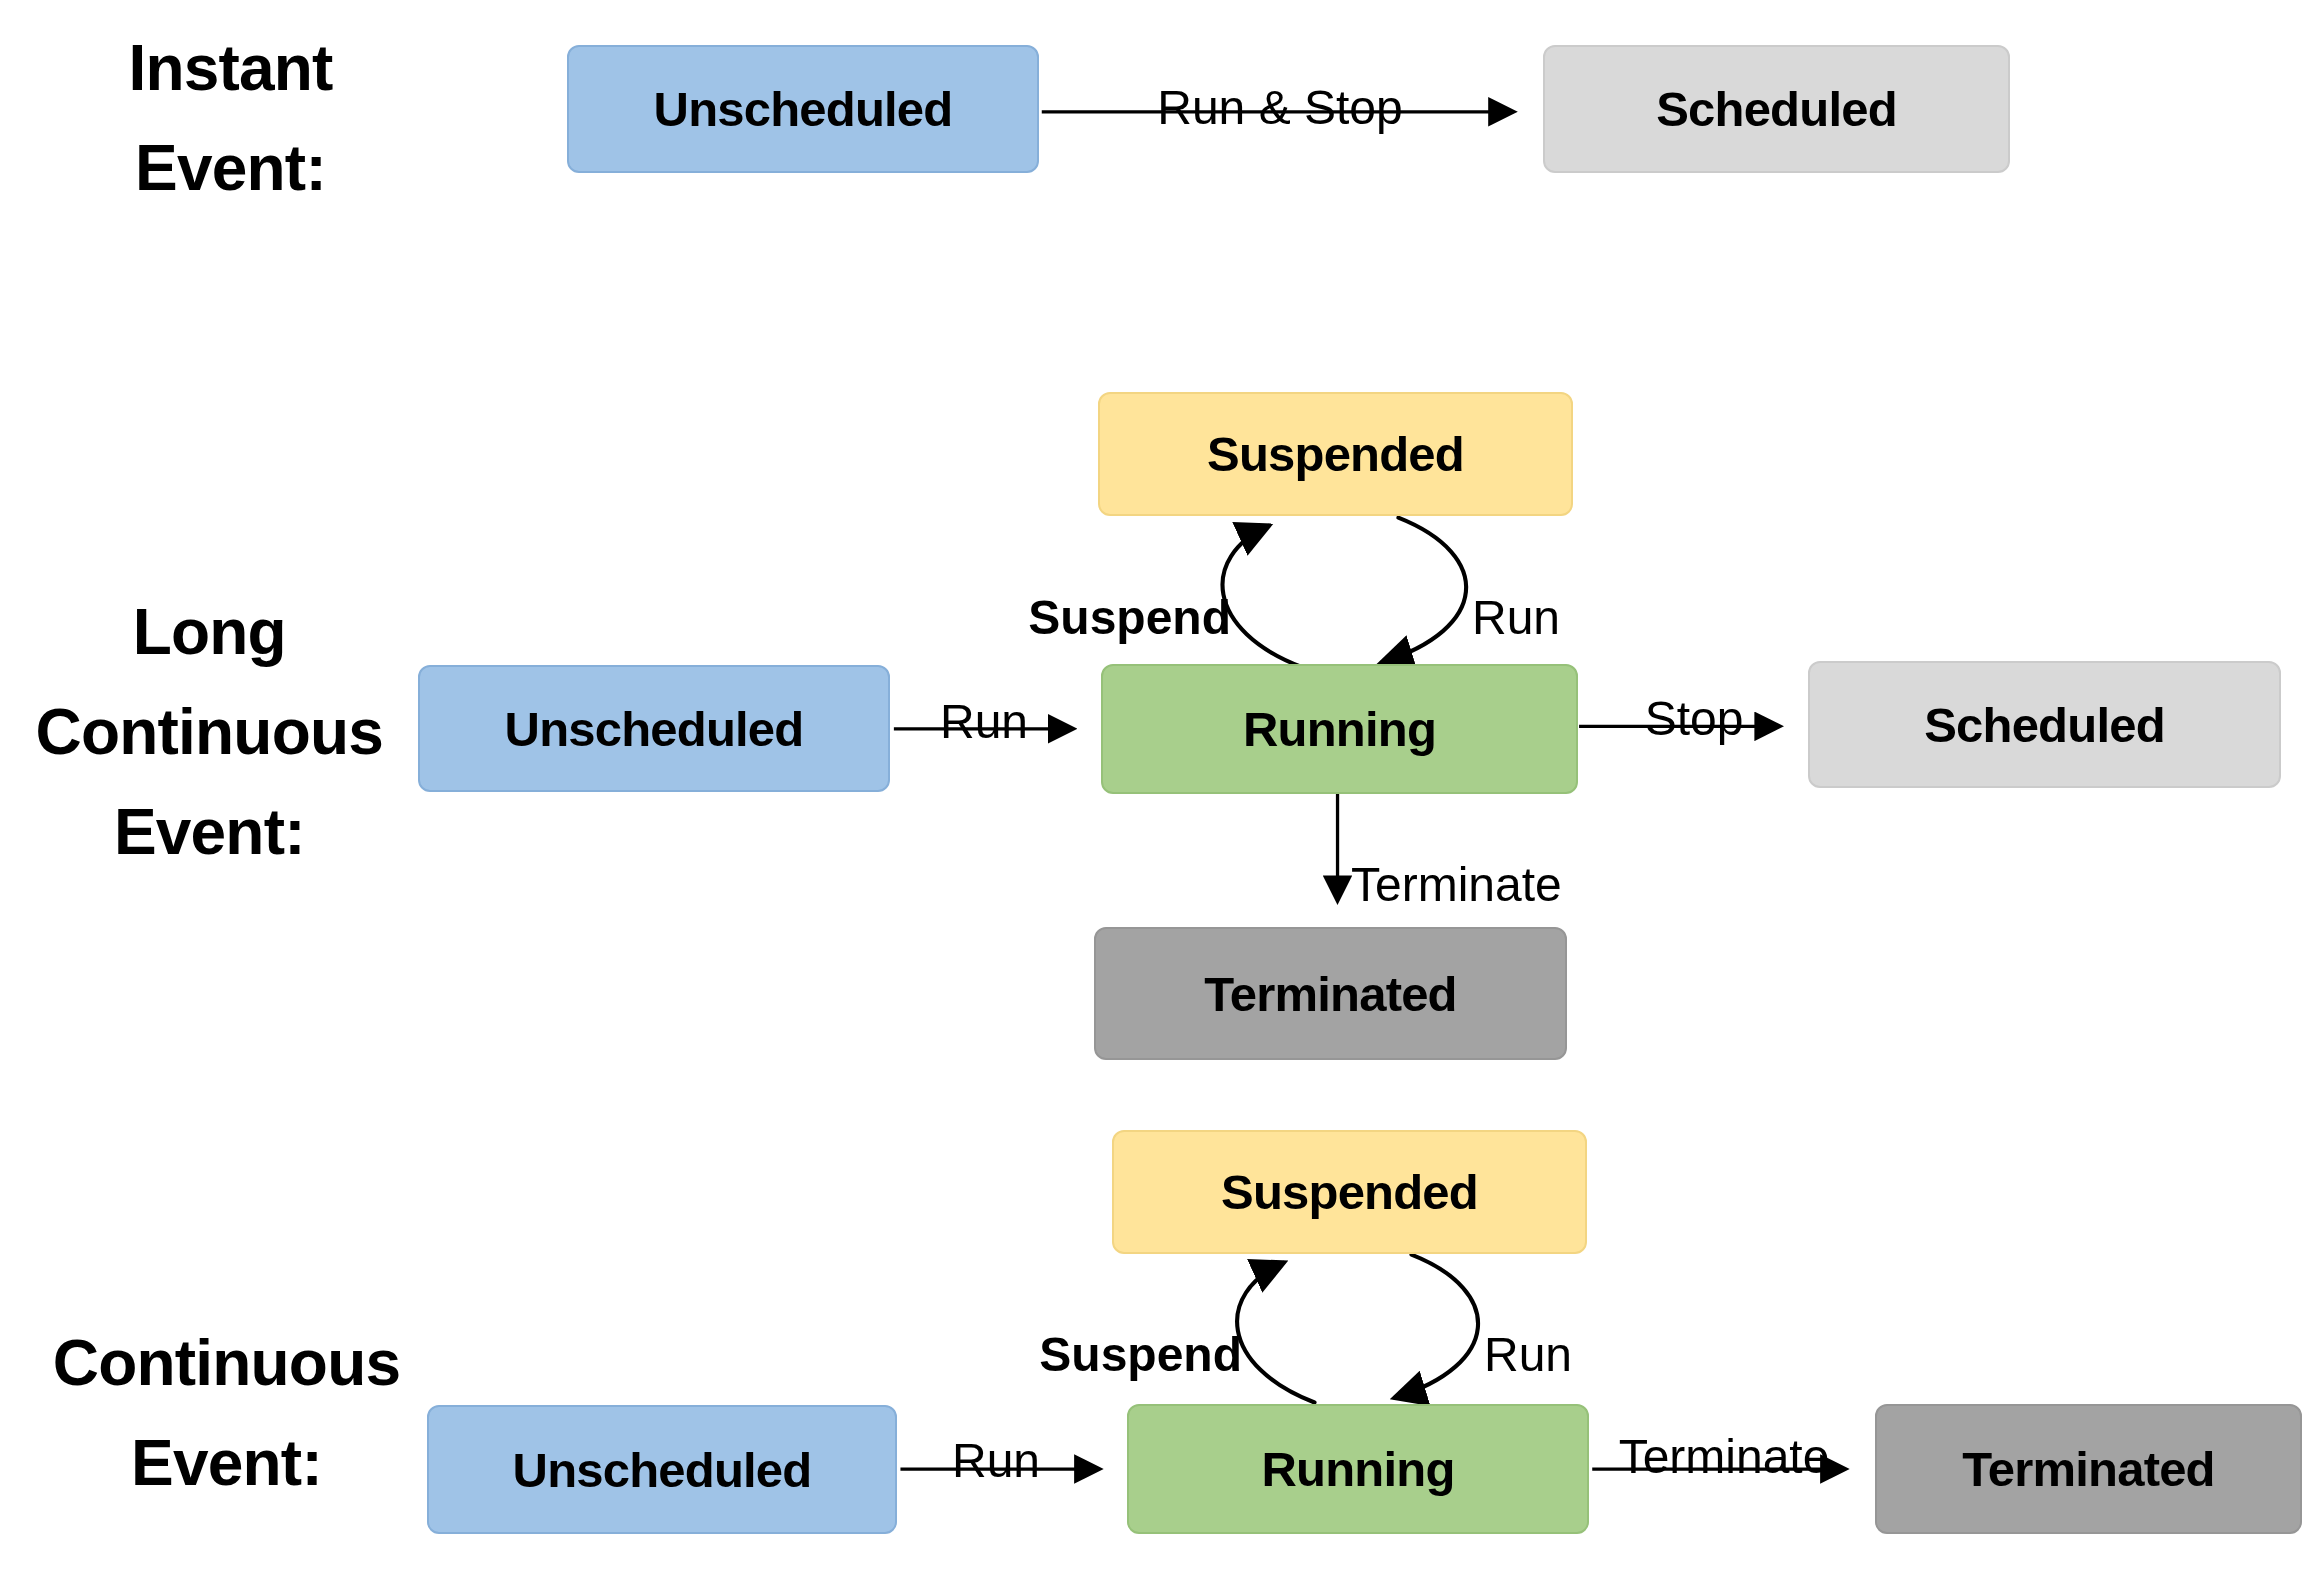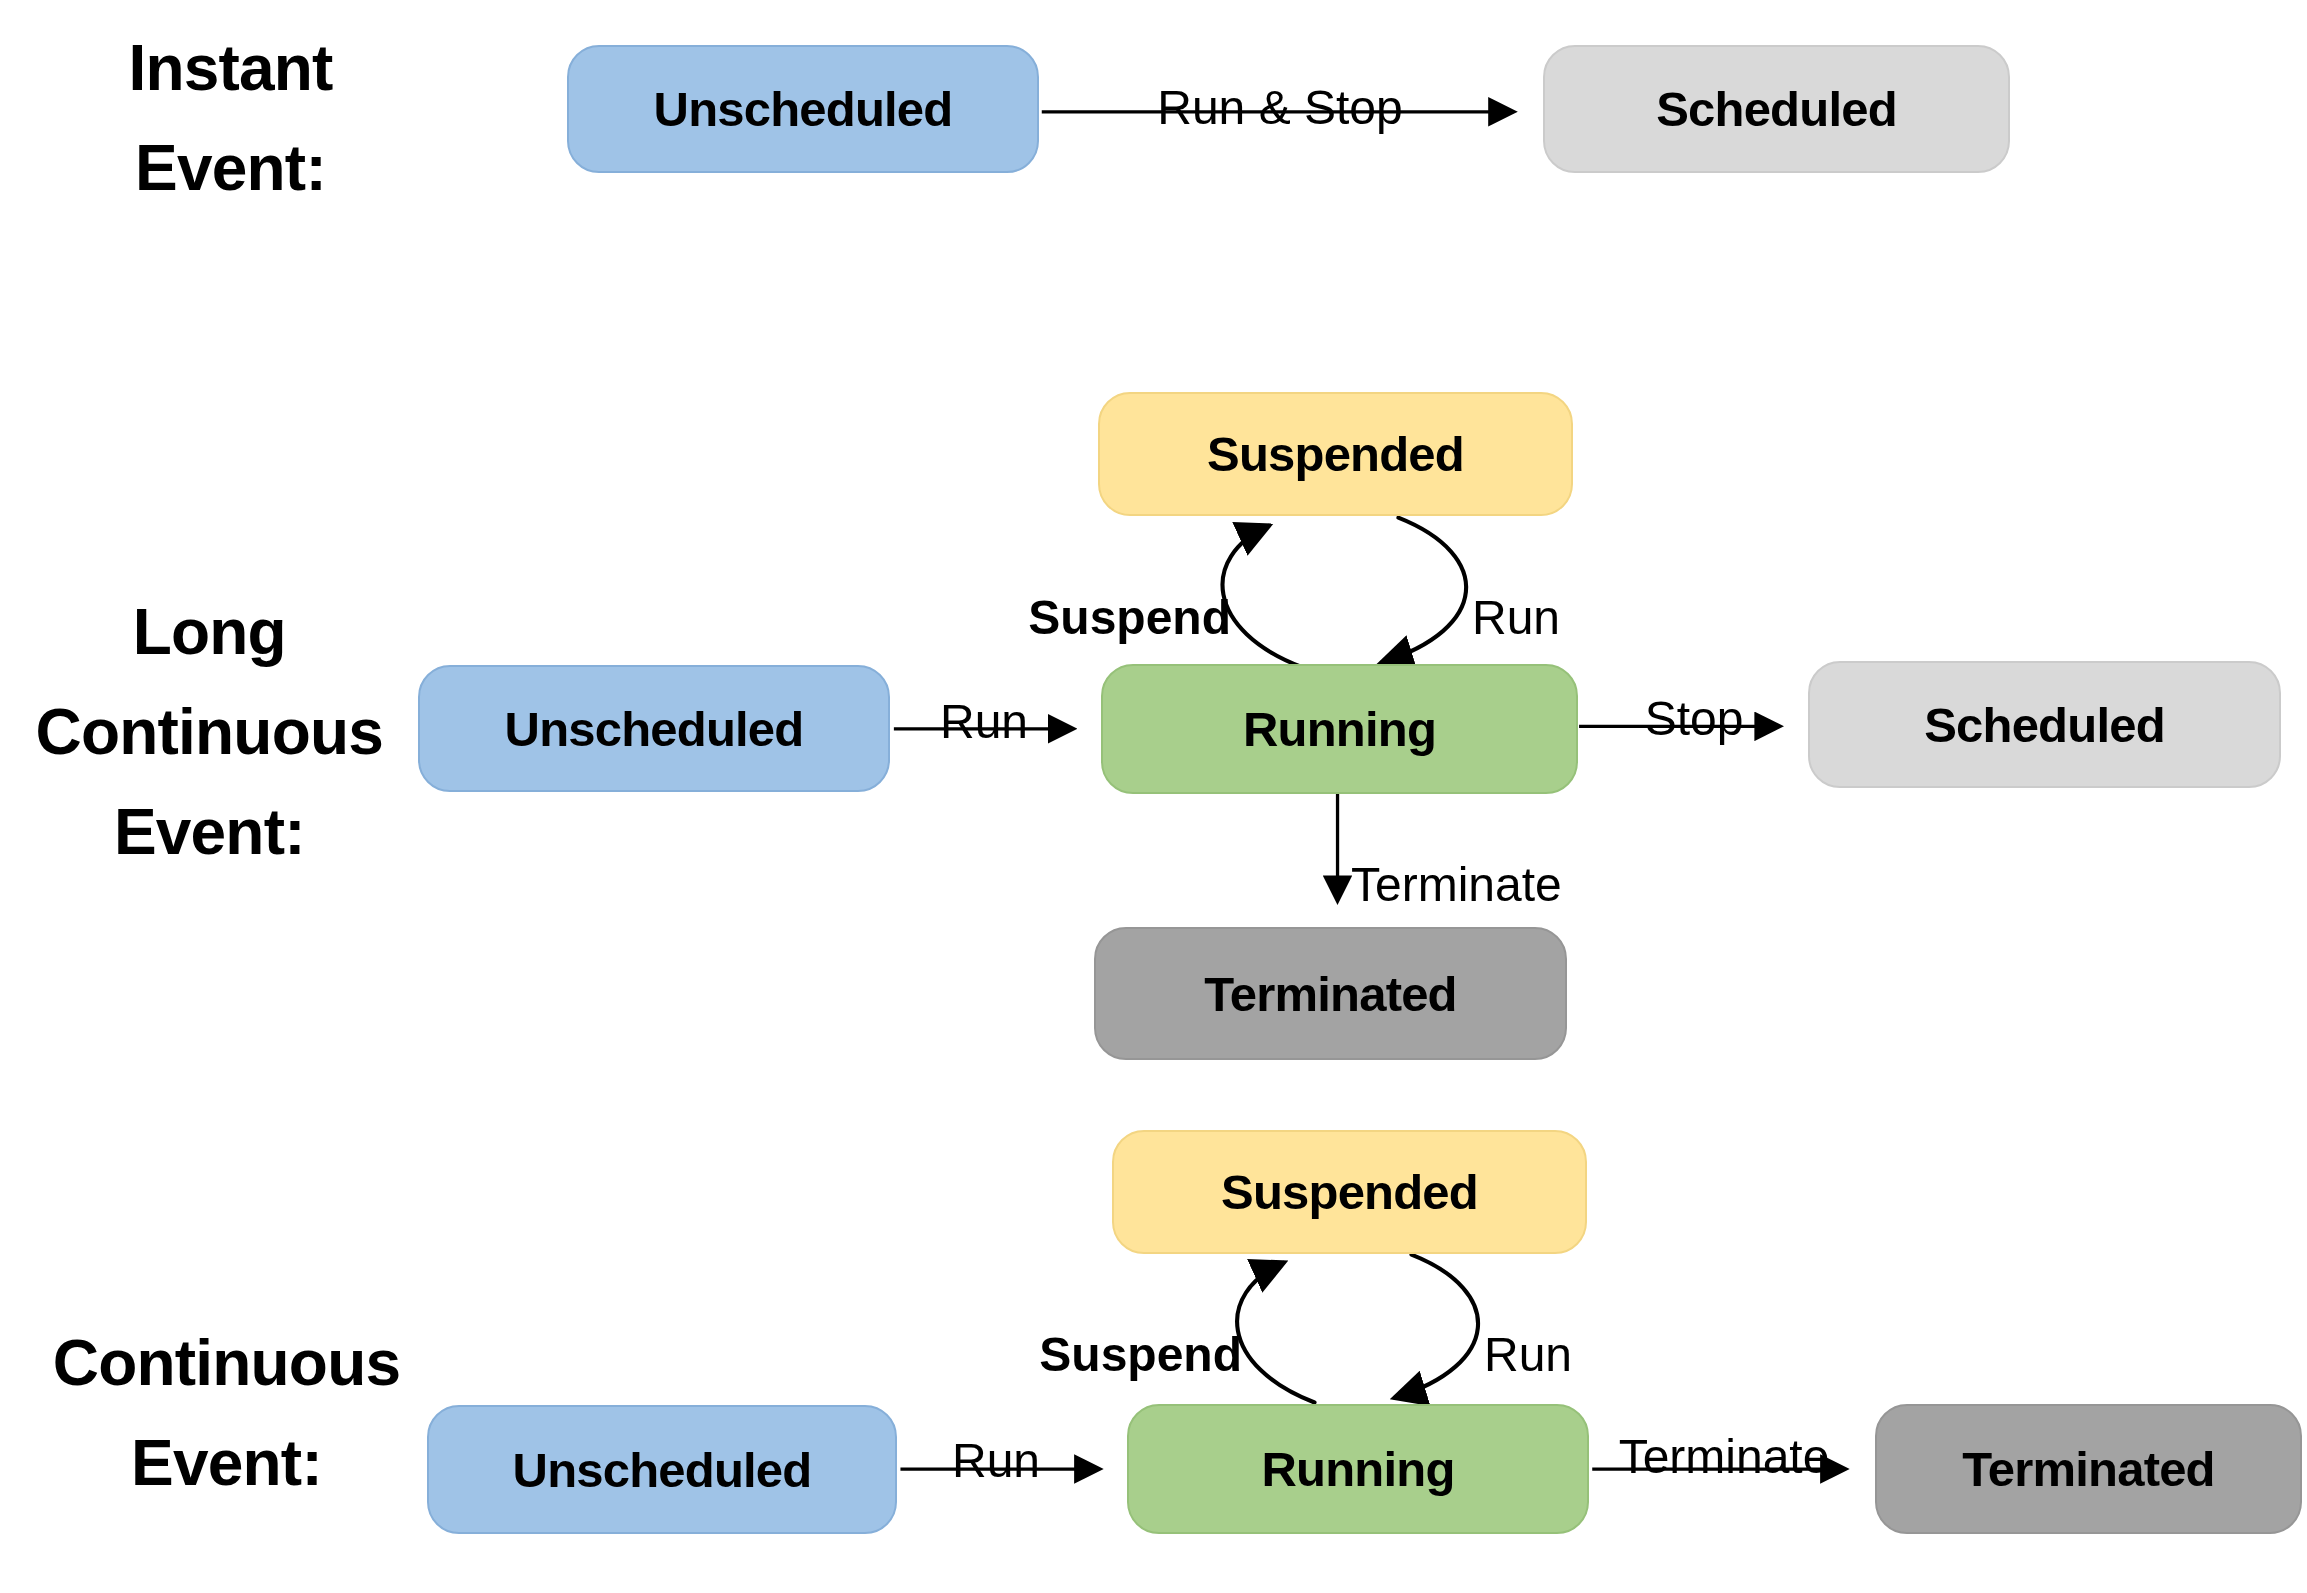--- a/index.html
+++ b/index.html
@@ -3,21 +3,21 @@
 <meta charset="utf-8">
 <title>Event State Machines</title>
 <style>
   html,body{margin:0;padding:0;background:#ffffff;}
   body{width:2307px;height:1594px;position:relative;overflow:hidden;
        font-family:"Liberation Sans","DejaVu Sans",sans-serif;color:#000;}
   .canvas{position:absolute;left:0;top:0;width:2307px;height:1594px;}
   svg.wires{position:absolute;left:0;top:0;width:2307px;height:1594px;pointer-events:none;}
   .section-label{position:absolute;text-align:center;font-weight:bold;
                  font-size:64px;line-height:100px;letter-spacing:-0.8px;}
-  .node{position:absolute;border-radius:32px;display:flex;align-items:center;
+  .node{position:absolute;border-radius:12px;display:flex;align-items:center;
         justify-content:center;font-weight:bold;font-size:49px;letter-spacing:-0.8px;
         border:2.5px solid transparent;box-sizing:border-box;}
   .edge-label{position:absolute;font-size:48px;line-height:53px;white-space:nowrap;margin-top:28px;}
   .center{transform:translate(-50%,-50%);}
   .right-anchor{transform:translate(-100%,-50%);font-weight:bold;}
   .left-anchor{transform:translate(0,-50%);}
 </style>
 </head>
 <body>
 

